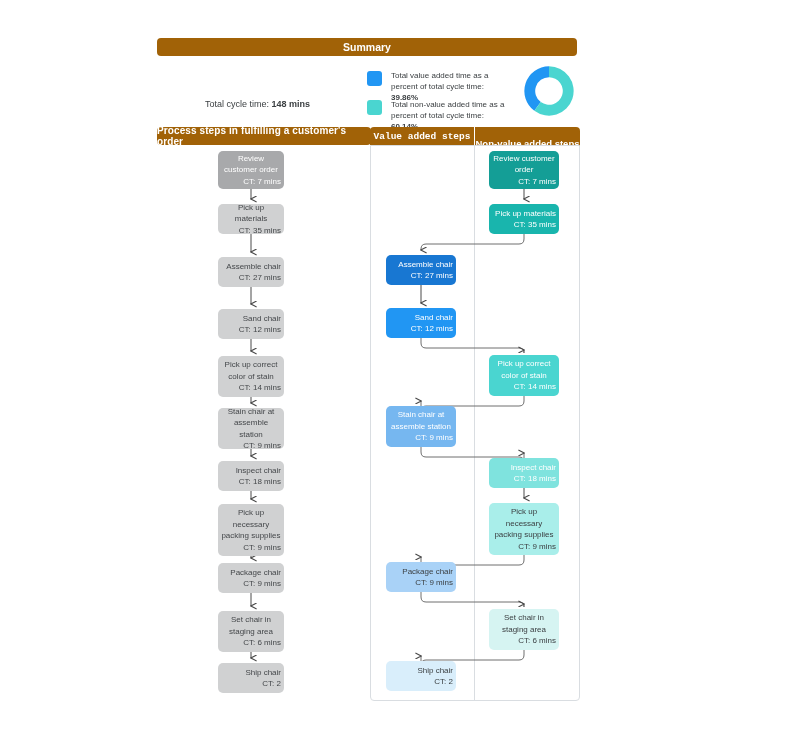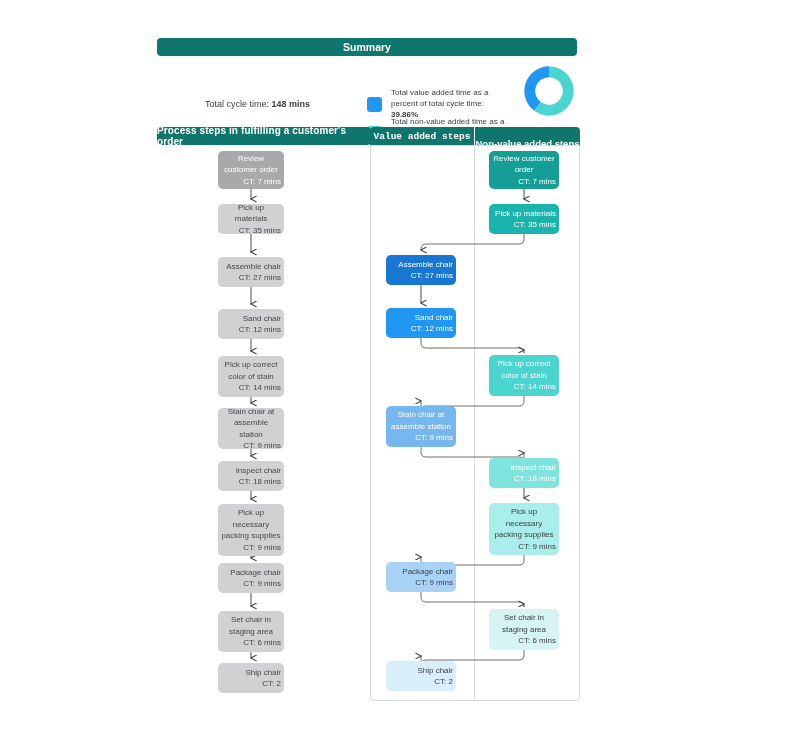--- a/index.html
+++ b/index.html
@@ -17,21 +17,21 @@
   }
   .canvas {
     position: absolute;
     left: 0; top: 0;
     width: 800px; height: 730px;
   }
 
   
   .bar {
     position: absolute;
-    background: #0f766e;
+    background: #a16207;
     border-radius: 4px;
     color: #ffffff;
     font-weight: bold;
     display: flex;
     align-items: center;
     justify-content: center;
     box-sizing: border-box;
   }
   #summary-bar {
     left: 157px; top: 38px;
@@ -67,22 +67,21 @@
     text-align: center;
     font-size: 9px;
     color: #3c4043;
     margin-top: 15px;
   }
   #total-cycle-time b { font-weight: bold; }
 
   .legend-row {
     position: absolute;
     display: flex;
-    align-items: center;
-    margin-top: 17px;
+    align-items: flex-start;
   }
   #legend-row-va { left: 367px; top: 70px; }
   #legend-row-nva { left: 367px; top: 99px; }
   .legend-swatch {
     width: 15px; height: 15px;
     border-radius: 3px;
     flex: 0 0 auto;
     margin-top: 1px;
   }
   .legend-text {

